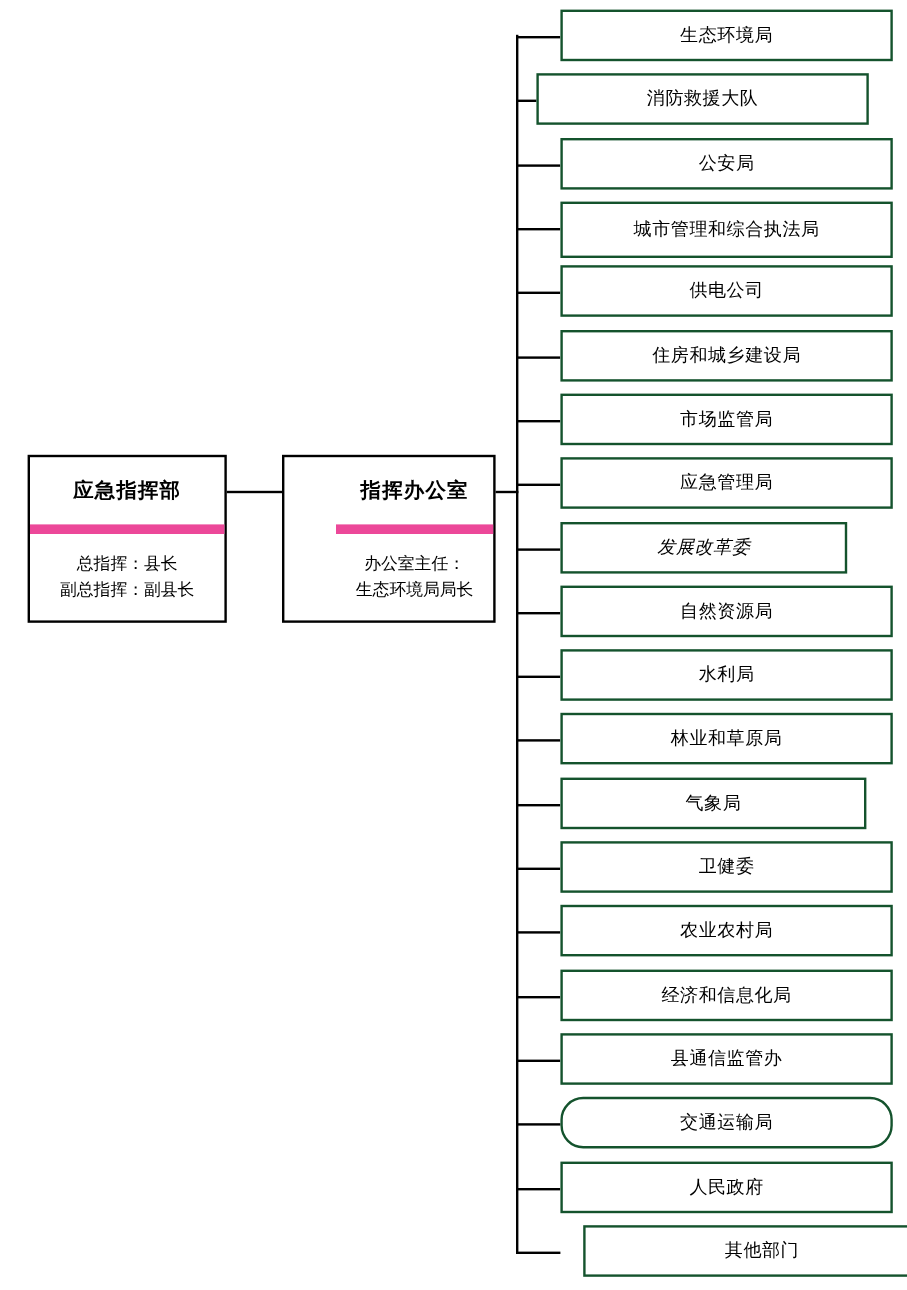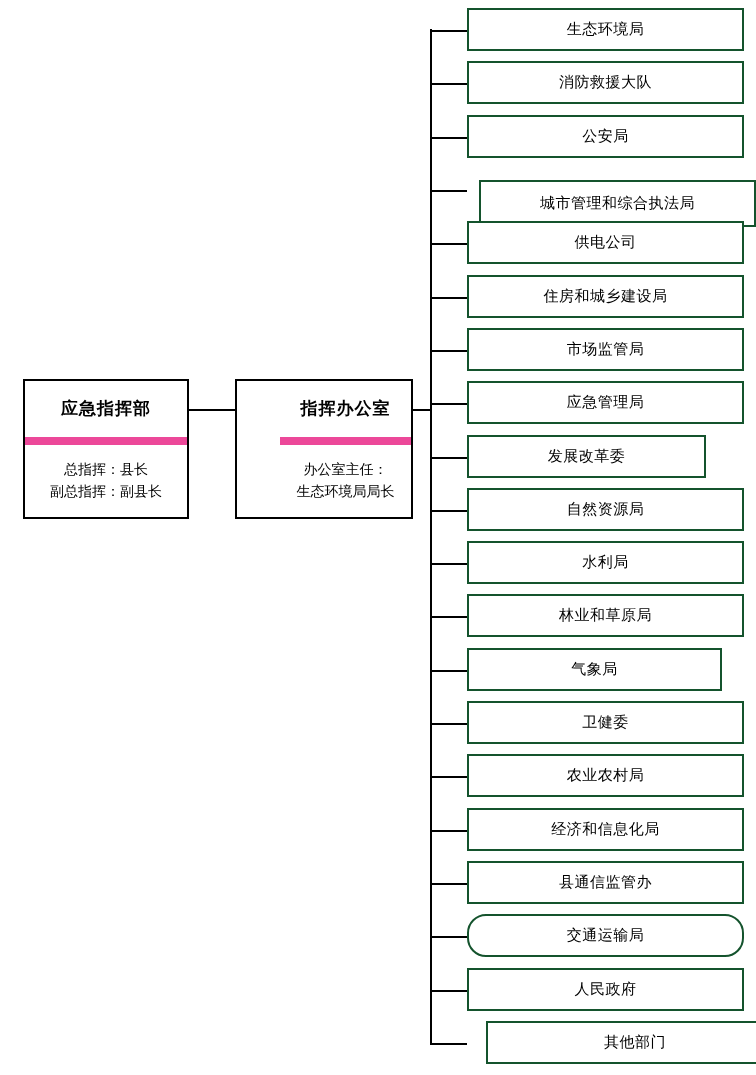--- a/index.html
+++ b/index.html
@@ -103,35 +103,35 @@
   <div class="line-h" style="left:189px; top:409px; width:46px;"></div>
 
   <div class="line-h" style="left:413px; top:409px; width:19px;"></div>
 
   <div class="line-v" style="left:430px; top:29px; height:1015px;"></div>
 
   <div id="dept-layer">
       <div class="line-h" style="left: 430px; top: 30px; width: 37px;"></div>
       <div class="dept-box" style="left: 467px; top: 8px; width: 277px; height: 43px;">生态环境局</div>
       <div class="line-h" style="left: 430px; top: 83px; width: 37px;"></div>
-      <div class="dept-box" style="left: 467px; top: 61px; width: 277px; height: 43px;">消防救援大队</div>
+      <div class="dept-box" style="left: 447px; top: 61px; width: 277px; height: 43px;">消防救援大队</div>
       <div class="line-h" style="left: 430px; top: 137px; width: 37px;"></div>
       <div class="dept-box" style="left: 467px; top: 115px; width: 277px; height: 43px;">公安局</div>
       <div class="line-h" style="left: 430px; top: 190px; width: 37px;"></div>
-      <div class="dept-box" style="left: 467px; top: 180px; width: 277px; height: 47px; margin-left: 12px;">城市管理和综合执法局</div>
+      <div class="dept-box" style="left: 467px; top: 168px; width: 277px; height: 47px;">城市管理和综合执法局</div>
       <div class="line-h" style="left: 430px; top: 243px; width: 37px;"></div>
       <div class="dept-box" style="left: 467px; top: 221px; width: 277px; height: 43px;">供电公司</div>
       <div class="line-h" style="left: 430px; top: 297px; width: 37px;"></div>
       <div class="dept-box" style="left: 467px; top: 275px; width: 277px; height: 43px;">住房和城乡建设局</div>
       <div class="line-h" style="left: 430px; top: 350px; width: 37px;"></div>
       <div class="dept-box" style="left: 467px; top: 328px; width: 277px; height: 43px;">市场监管局</div>
       <div class="line-h" style="left: 430px; top: 403px; width: 37px;"></div>
       <div class="dept-box" style="left: 467px; top: 381px; width: 277px; height: 43px;">应急管理局</div>
       <div class="line-h" style="left: 430px; top: 457px; width: 37px;"></div>
-      <div class="dept-box" style="left: 467px; top: 435px; width: 239px; height: 43px;">发展改革委</div>
+      <div class="dept-box" style="left: 467px; top: 435px; width: 239px; height: 43px; font-style: italic;">发展改革委</div>
       <div class="line-h" style="left: 430px; top: 510px; width: 37px;"></div>
       <div class="dept-box" style="left: 467px; top: 488px; width: 277px; height: 43px;">自然资源局</div>
       <div class="line-h" style="left: 430px; top: 563px; width: 37px;"></div>
       <div class="dept-box" style="left: 467px; top: 541px; width: 277px; height: 43px;">水利局</div>
       <div class="line-h" style="left: 430px; top: 616px; width: 37px;"></div>
       <div class="dept-box" style="left: 467px; top: 594px; width: 277px; height: 43px;">林业和草原局</div>
       <div class="line-h" style="left: 430px; top: 670px; width: 37px;"></div>
       <div class="dept-box" style="left: 467px; top: 648px; width: 255px; height: 43px;">气象局</div>
       <div class="line-h" style="left: 430px; top: 723px; width: 37px;"></div>
       <div class="dept-box" style="left: 467px; top: 701px; width: 277px; height: 43px;">卫健委</div>

